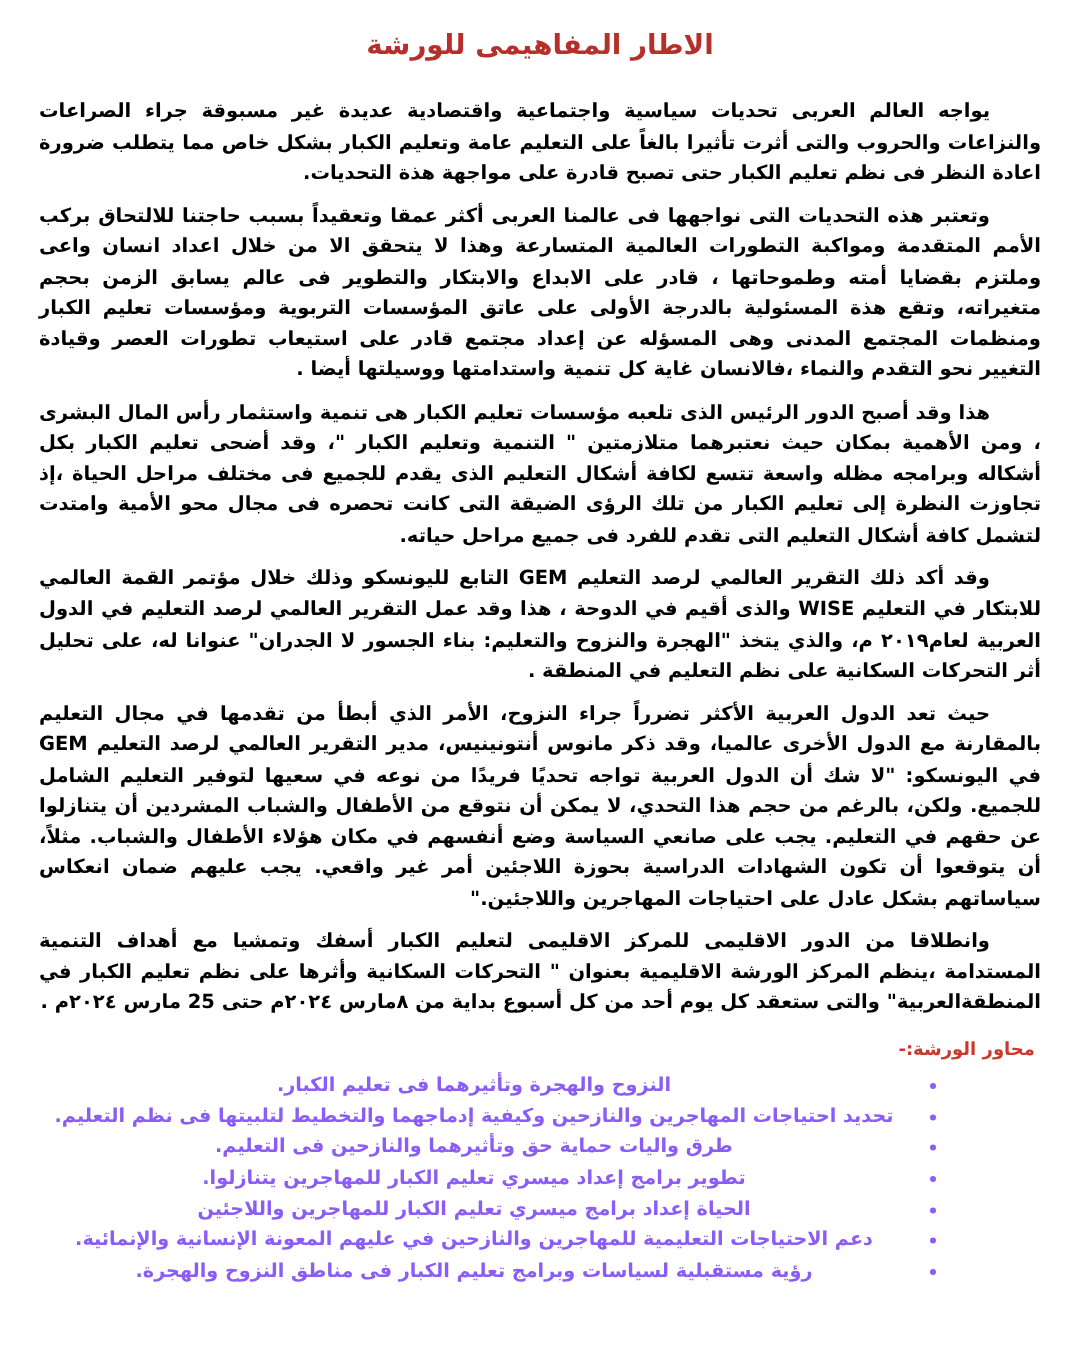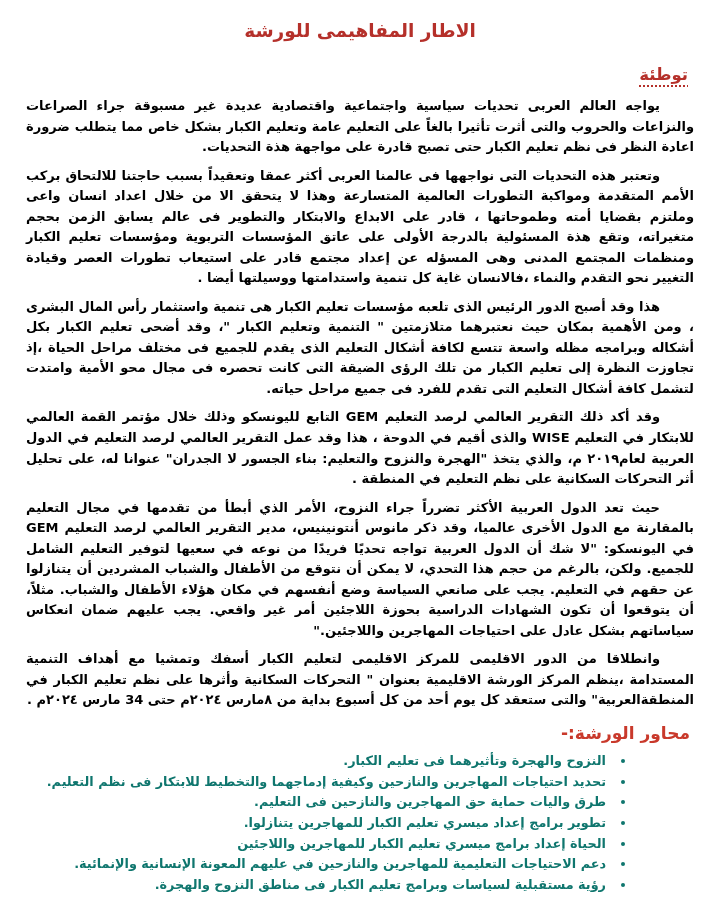--- a/index.html
+++ b/index.html
@@ -42,63 +42,62 @@
     color: #000000;
     font-size: 13px;
     font-weight: bold;
     line-height: 1.58;
     text-align: justify;
     text-indent: 34px;
   }
   .axes-heading {
     margin: 12px 4px 8px 0;
     color: #c9392b;
-    font-size: 17px;
+    font-size: 12px;
     font-weight: bold;
   }
   ul.axes-list {
     margin: 0;
     padding: 0 84px 0 0;
     list-style: disc;
   }
   ul.axes-list li {
-    color: #0f766e;
+    color: #8b5cf6;
     font-size: 12.8px;
     font-weight: bold;
     line-height: 1.62;
-    text-align: right;
+    text-align: center;
     padding-right: 4px;
   }
 </style>
 </head>
 <body>
 
 <div class="page">
 
   <h1 class="doc-title">الاطار المفاهيمى للورشة</h1>
 
-  <h2 class="preface-heading">توطئة</h2>
 
   <p class="para">يواجه العالم العربى تحديات سياسية واجتماعية واقتصادية عديدة غير مسبوقة جراء الصراعات والنزاعات والحروب والتى أثرت تأثيرا بالغاً على التعليم عامة وتعليم الكبار بشكل خاص مما يتطلب ضرورة اعادة النظر فى نظم تعليم الكبار حتى تصبح قادرة على مواجهة هذة التحديات.</p>
 
   <p class="para">وتعتبر هذه التحديات التى نواجهها فى عالمنا العربى أكثر عمقا وتعقيداً بسبب حاجتنا للالتحاق بركب الأمم المتقدمة ومواكبة التطورات العالمية المتسارعة وهذا لا يتحقق الا من خلال اعداد انسان واعى وملتزم بقضايا أمته وطموحاتها ، قادر على الابداع والابتكار والتطوير فى عالم يسابق الزمن بحجم متغيراته، وتقع هذة المسئولية بالدرجة الأولى على عاتق المؤسسات التربوية ومؤسسات تعليم الكبار ومنظمات المجتمع المدنى وهى المسؤله عن إعداد مجتمع قادر على استيعاب تطورات العصر وقيادة التغيير نحو التقدم والنماء ،فالانسان غاية كل تنمية واستدامتها ووسيلتها أيضا .</p>
 
   <p class="para">هذا وقد أصبح الدور الرئيس الذى تلعبه مؤسسات تعليم الكبار هى تنمية واستثمار رأس المال البشرى ، ومن الأهمية بمكان حيث  نعتبرهما متلازمتين " التنمية وتعليم الكبار "، وقد أضحى تعليم الكبار بكل أشكاله وبرامجه مظله واسعة تتسع لكافة أشكال التعليم الذى يقدم للجميع فى مختلف مراحل الحياة ،إذ تجاوزت النظرة إلى تعليم الكبار من تلك الرؤى الضيقة التى كانت تحصره فى مجال محو الأمية وامتدت لتشمل كافة أشكال التعليم التى تقدم للفرد فى جميع مراحل حياته.</p>
 
   <p class="para">وقد أكد ذلك التقرير العالمي لرصد التعليم GEM التابع لليونسكو وذلك خلال مؤتمر القمة العالمي للابتكار في التعليم WISE والذى أقيم في الدوحة ، هذا وقد عمل التقرير العالمي لرصد التعليم في الدول العربية لعام٢٠١٩ م، والذي يتخذ "الهجرة والنزوح والتعليم: بناء الجسور لا الجدران" عنوانا له، على تحليل أثر التحركات السكانية على نظم التعليم في المنطقة .</p>
 
   <p class="para">حيث تعد الدول العربية الأكثر تضرراً جراء النزوح، الأمر الذي أبطأ من تقدمها في مجال التعليم بالمقارنة مع الدول الأخرى عالميا، وقد ذكر مانوس أنتونينيس، مدير التقرير العالمي لرصد التعليم GEM في اليونسكو: "لا شك أن الدول العربية تواجه تحديًا فريدًا من نوعه في سعيها لتوفير التعليم الشامل للجميع. ولكن، بالرغم من حجم هذا التحدي، لا يمكن أن نتوقع من الأطفال والشباب المشردين أن يتنازلوا عن حقهم في التعليم. يجب على صانعي السياسة وضع أنفسهم في مكان هؤلاء الأطفال والشباب. مثلاً، أن يتوقعوا أن تكون الشهادات الدراسية بحوزة اللاجئين أمر غير واقعي. يجب عليهم ضمان انعكاس سياساتهم بشكل عادل على احتياجات المهاجرين واللاجئين."</p>
 
-  <p class="para">وانطلاقا من الدور الاقليمى  للمركز الاقليمى لتعليم الكبار أسفك وتمشيا مع أهداف التنمية المستدامة ،ينظم المركز الورشة الاقليمية  بعنوان " التحركات السكانية وأثرها على نظم تعليم الكبار في المنطقةالعربية" والتى ستعقد كل يوم أحد من كل أسبوع بداية من  ٨مارس ٢٠٢٤م حتى 34 مارس ٢٠٢٤م .</p>
+  <p class="para">وانطلاقا من الدور الاقليمى  للمركز الاقليمى لتعليم الكبار أسفك وتمشيا مع أهداف التنمية المستدامة ،ينظم المركز الورشة الاقليمية  بعنوان " التحركات السكانية وأثرها على نظم تعليم الكبار في المنطقةالعربية" والتى ستعقد كل يوم أحد من كل أسبوع بداية من  ٨مارس ٢٠٢٤م حتى 25 مارس ٢٠٢٤م .</p>
 
   <h3 class="axes-heading">محاور الورشة:-</h3>
 
   <ul class="axes-list">
     <li>النزوح والهجرة وتأثيرهما فى تعليم الكبار.</li>
-    <li>تحديد احتياجات المهاجرين والنازحين وكيفية إدماجهما والتخطيط للابتكار فى نظم التعليم.</li>
-    <li>طرق واليات حماية حق المهاجرين والنازحين فى التعليم.</li>
+    <li>تحديد احتياجات المهاجرين والنازحين وكيفية إدماجهما والتخطيط لتلبيتها فى نظم التعليم.</li>
+    <li>طرق واليات حماية حق وتأثيرهما والنازحين فى التعليم.</li>
     <li>تطوير برامج إعداد ميسري تعليم الكبار للمهاجرين يتنازلوا.</li>
     <li>الحياة إعداد برامج ميسري تعليم الكبار للمهاجرين واللاجئين</li>
     <li>دعم الاحتياجات التعليمية للمهاجرين والنازحين في عليهم المعونة الإنسانية والإنمائية.</li>
     <li>رؤية مستقبلية لسياسات وبرامج تعليم الكبار فى مناطق النزوح والهجرة.</li>
   </ul>
 
 </div>
 
 </body></html>

